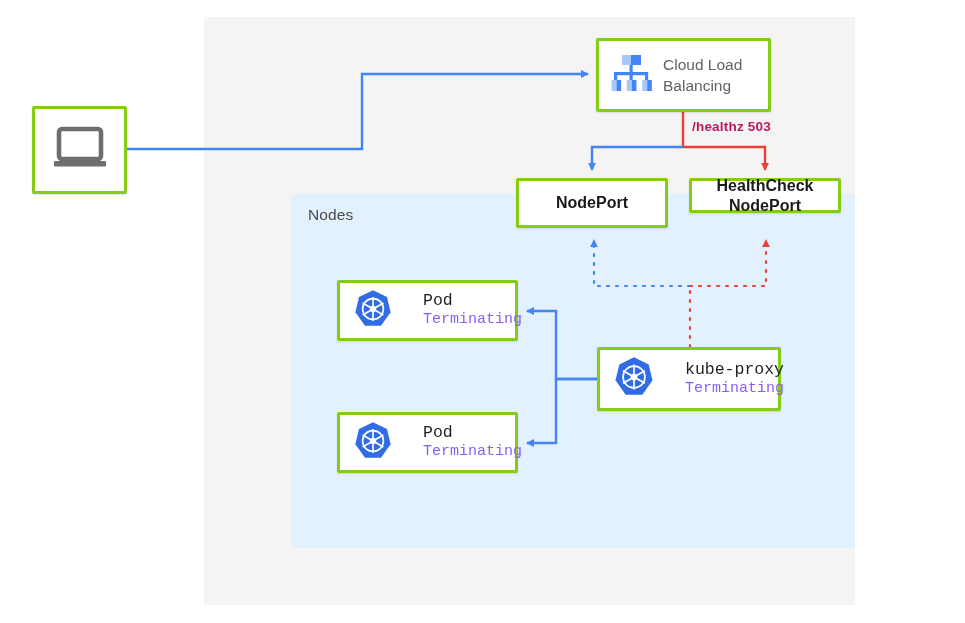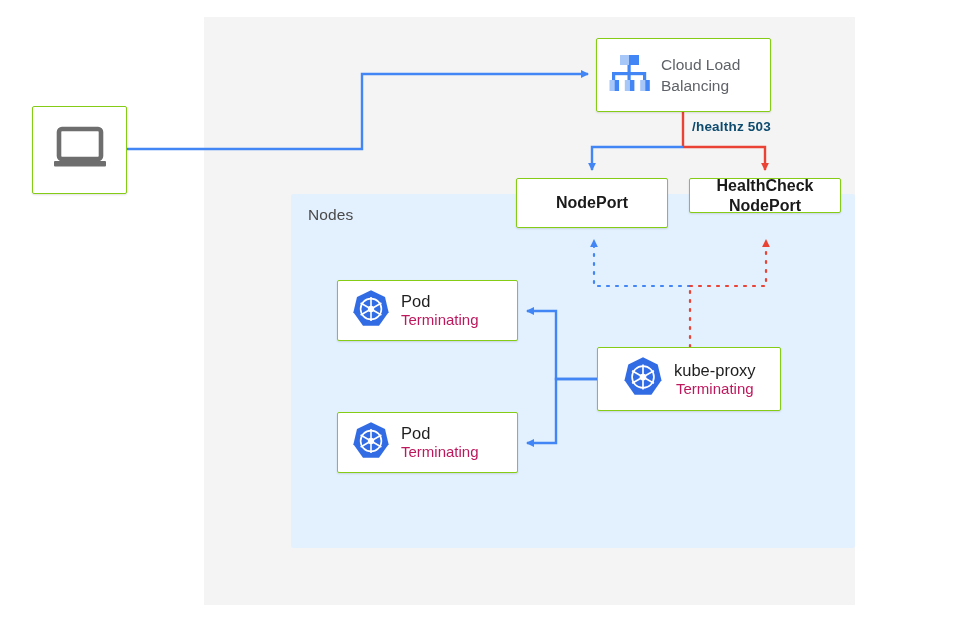--- a/index.html
+++ b/index.html
@@ -44,21 +44,21 @@
     top: 206px;
     font-size: 15.5px;
     color: #4a4a4a;
     letter-spacing: 0.1px;
   }
 
   
   .card {
     position: absolute;
     background: #ffffff;
-    border: 1px solid #84cc16;
+    border: 3px solid #84cc16;
     border-radius: 2px;
     box-shadow: 0 1px 2px rgba(0,0,0,0.12);
     box-sizing: border-box;
     display: flex;
     align-items: center;
   }
 
   
   .client-box {
     left: 32px;
@@ -98,43 +98,43 @@
     line-height: 1.2;
     white-space: pre-line;
   }
 
   
   .pod-box { left: 337px; width: 181px; height: 61px; padding-left: 13px; }
   .pod-1 { top: 280px; }
   .pod-2 { top: 412px; }
 
   
-  .kp-box { left: 597px; top: 347px; width: 184px; height: 64px; padding-left: 24px; }
-
-  .entity-text { margin-left: 10px; }
+  .kp-box { left: 597px; top: 347px; width: 184px; height: 64px; padding-left: 13px; }
+
+  .entity-text { margin-left: 30px; font-family: Liberation Mono, monospace; }
   .entity-title {
     font-size: 16.5px;
     color: #1f1f1f;
     line-height: 1.22;
   }
   .entity-sub {
     font-size: 15px;
-    color: #be185d;
+    color: #8b5cf6;
     line-height: 1.25;
     text-align: center;
   }
 
   
   .healthz-label {
     position: absolute;
     left: 692px;
     top: 119px;
     font-size: 13.5px;
     font-weight: bold;
-    color: #0c4a6e;
+    color: #be185d;
     letter-spacing: 0.2px;
   }
 
   
   #wires {
     position: absolute;
     left: 0; top: 0;
     width: 965px;
     height: 623px;
     pointer-events: none;

